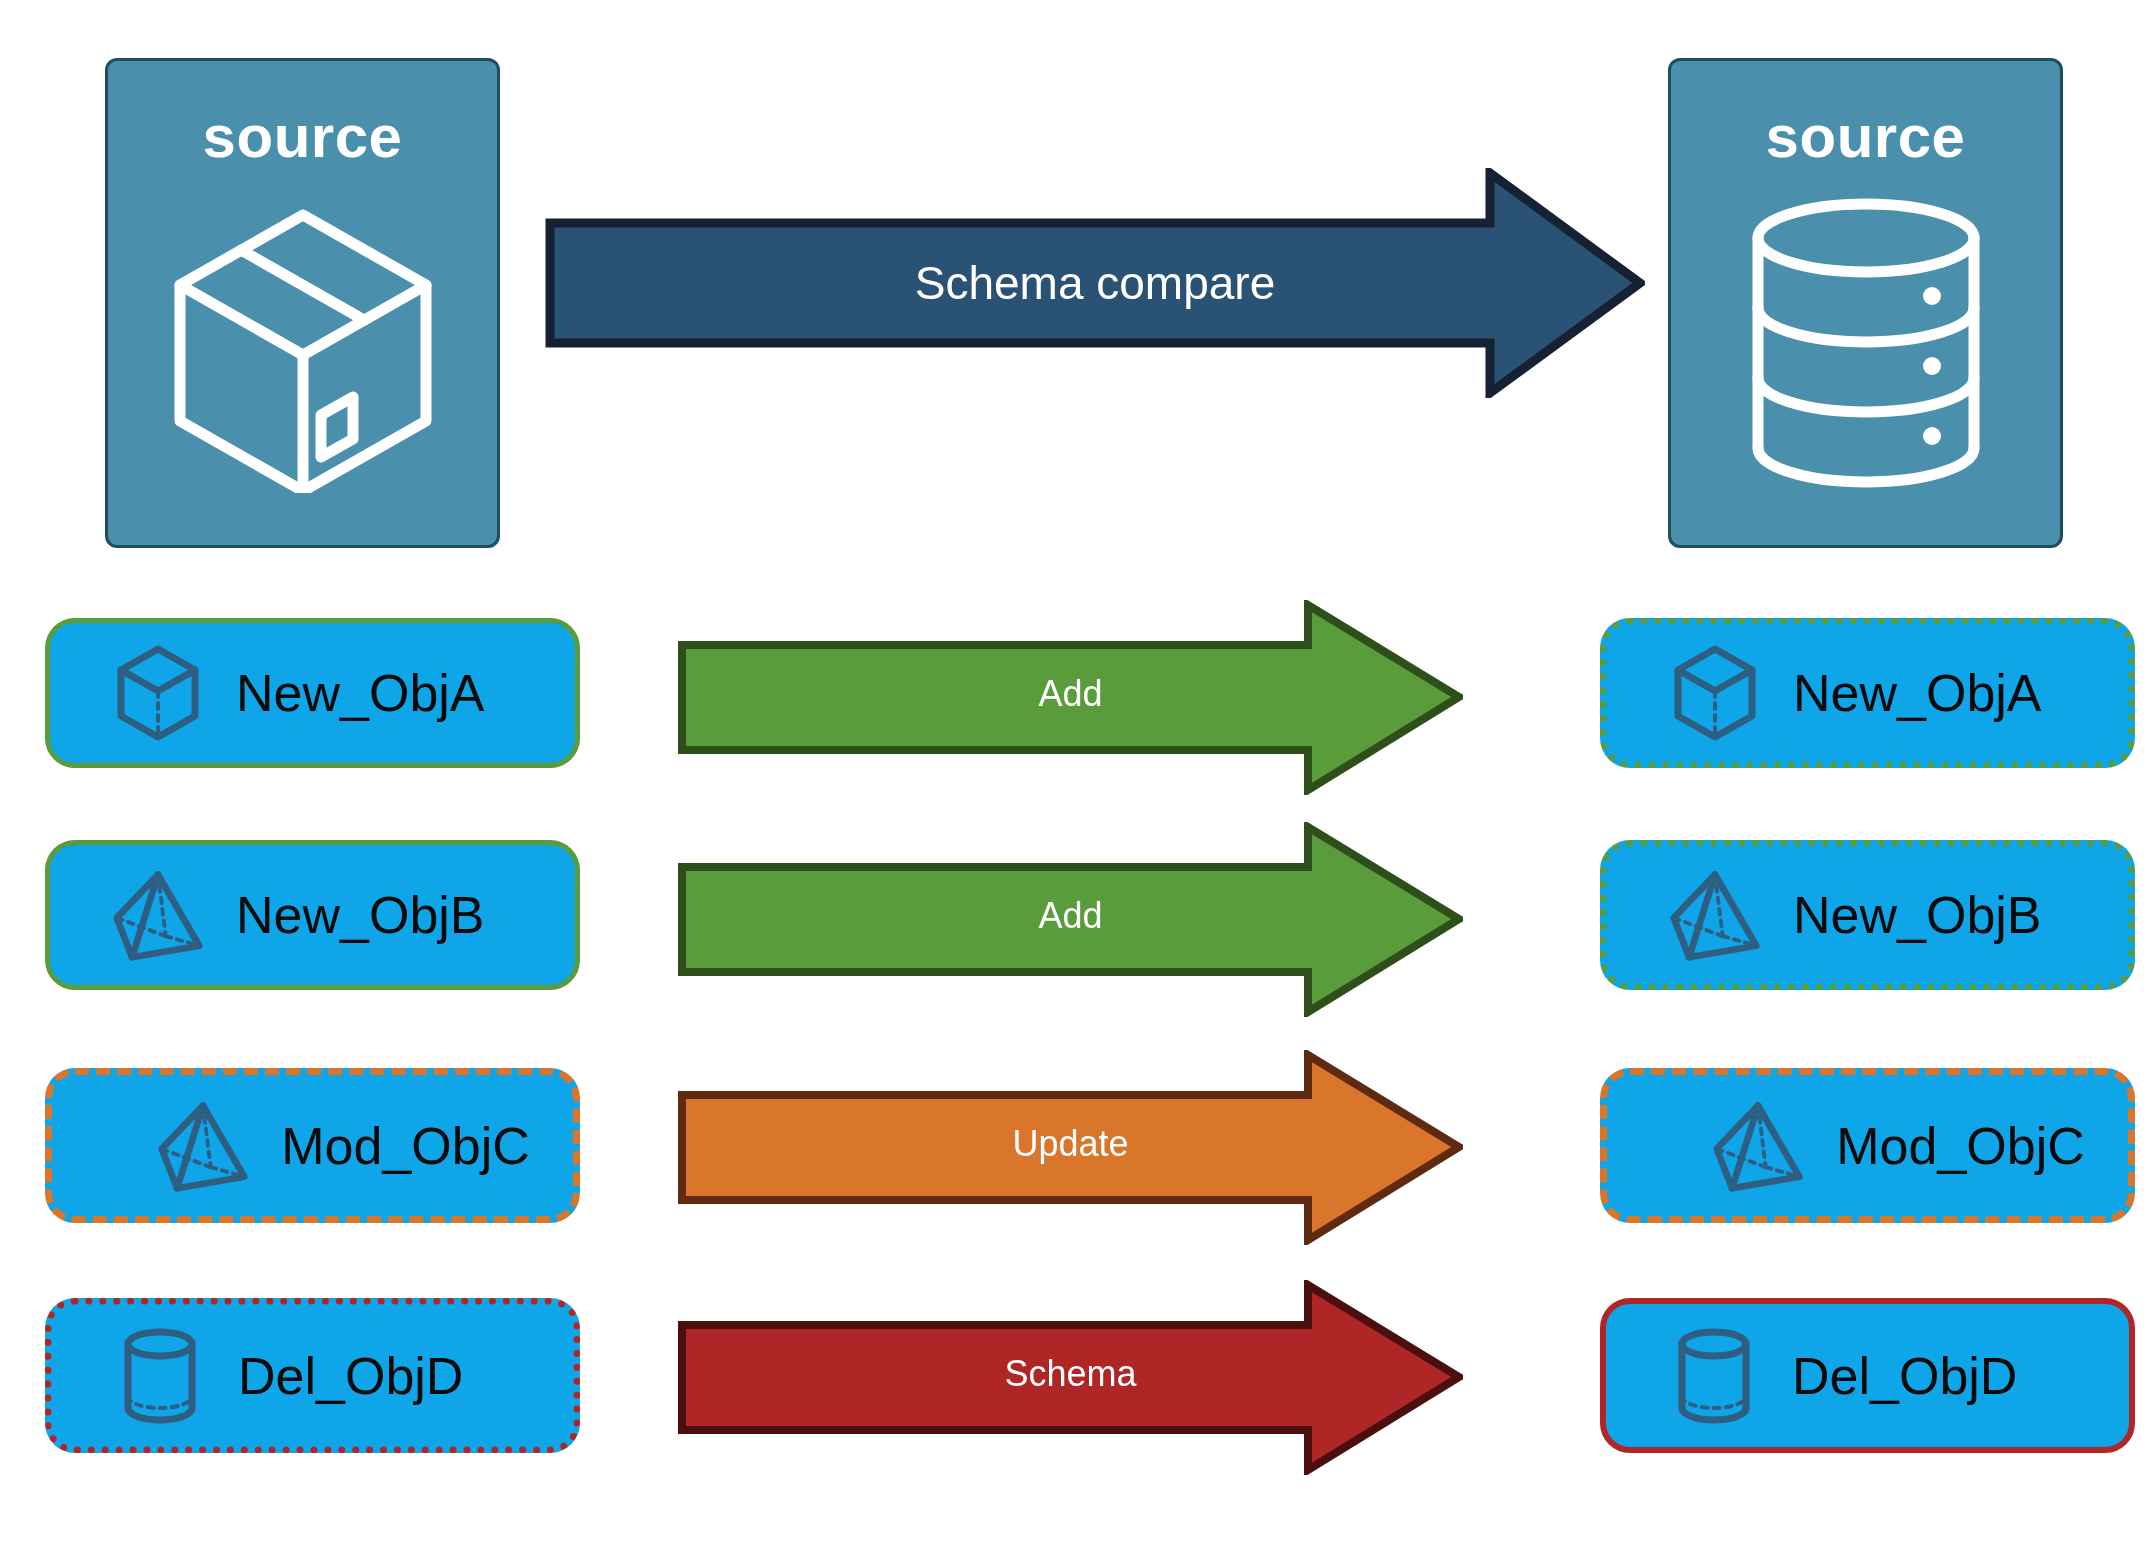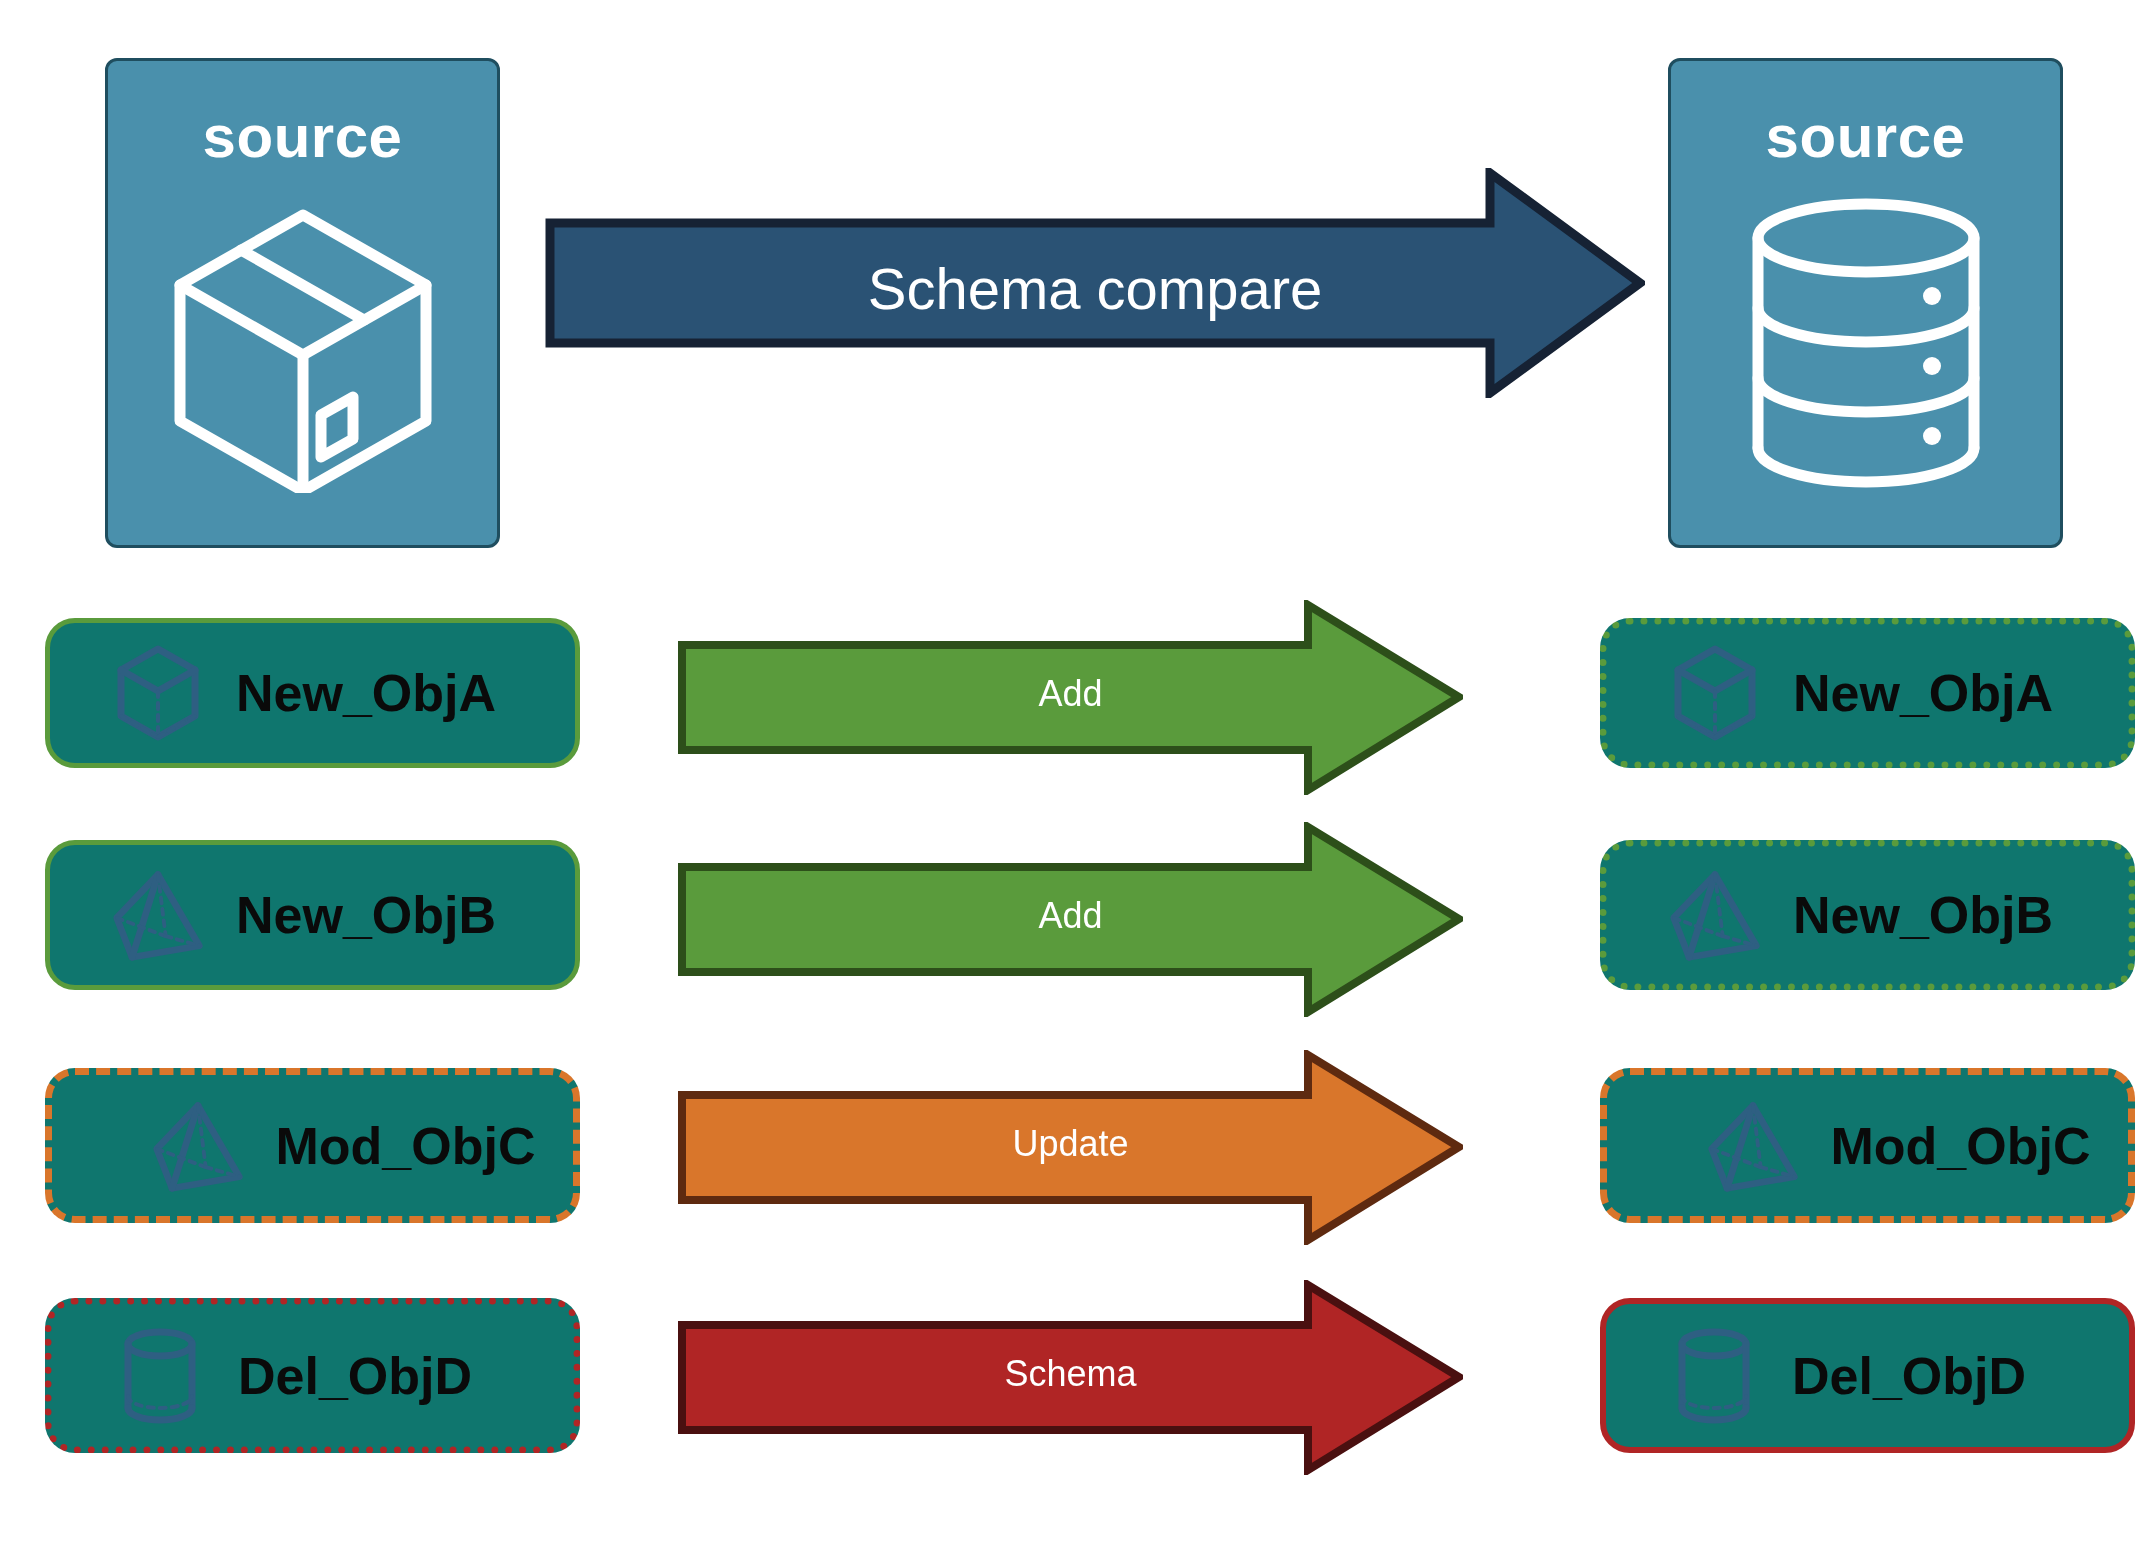--- a/index.html
+++ b/index.html
@@ -50,35 +50,34 @@
     left: 0;
     width: 100%;
     text-align: center;
     color: #ffffff;
     font-size: 46px;
     line-height: 1;
     pointer-events: none;
   }
 
   #arrow-schema { left: 545px; top: 168px; width: 1100px; height: 230px; }
-  #arrow-schema .arrow-label { top: 92px; font-size: 58px; }
+  #arrow-schema .arrow-label { top: 92px; font-size: 46px; }
 
   .row-arrow { left: 678px; width: 785px; height: 195px; }
   .row-arrow .arrow-label { top: 76px; font-size: 36px; }
 
   
   .obj-card {
     position: absolute;
-    background: #0f766e;
+    background: #0ea5e9;
     border-radius: 30px;
     box-sizing: border-box;
     display: flex;
     flex-direction: row;
     align-items: center;
-    font-weight: bold;
   }
   .obj-icon {
     margin-left: 60px;
     flex: 0 0 auto;
     display: flex;
     align-items: center;
     justify-content: center;
     width: 96px;
     height: 110px;
   }

